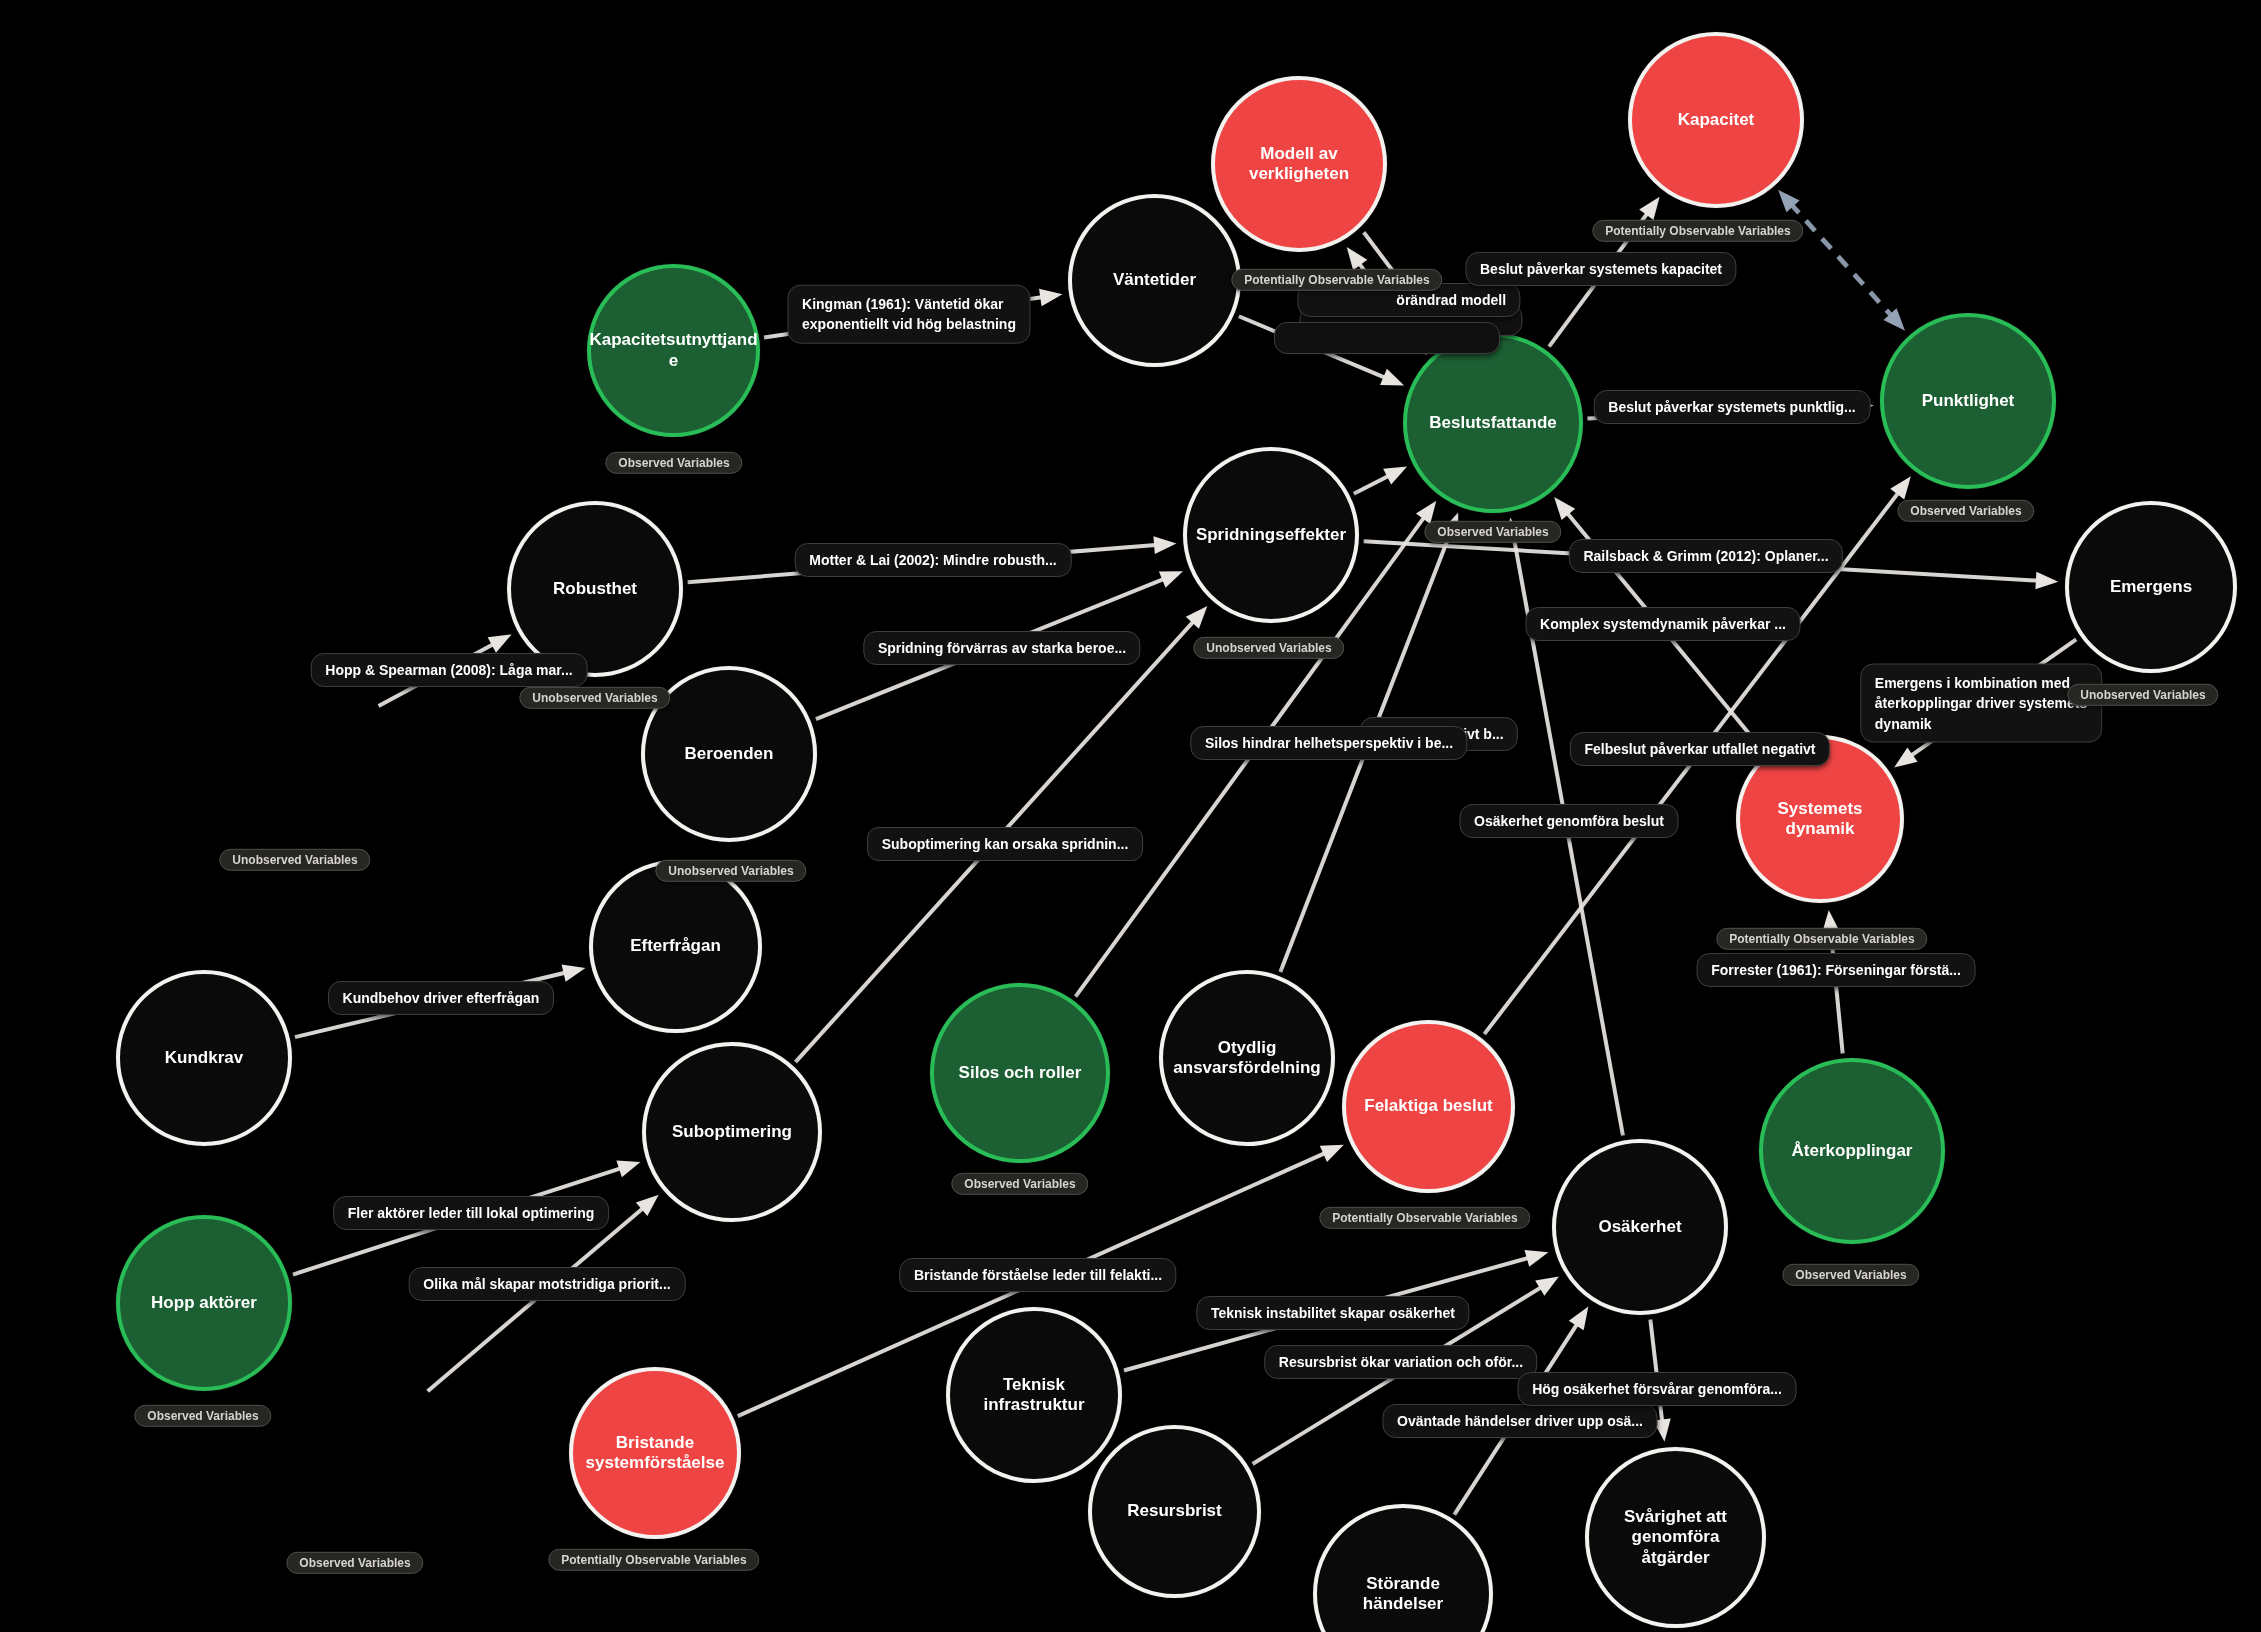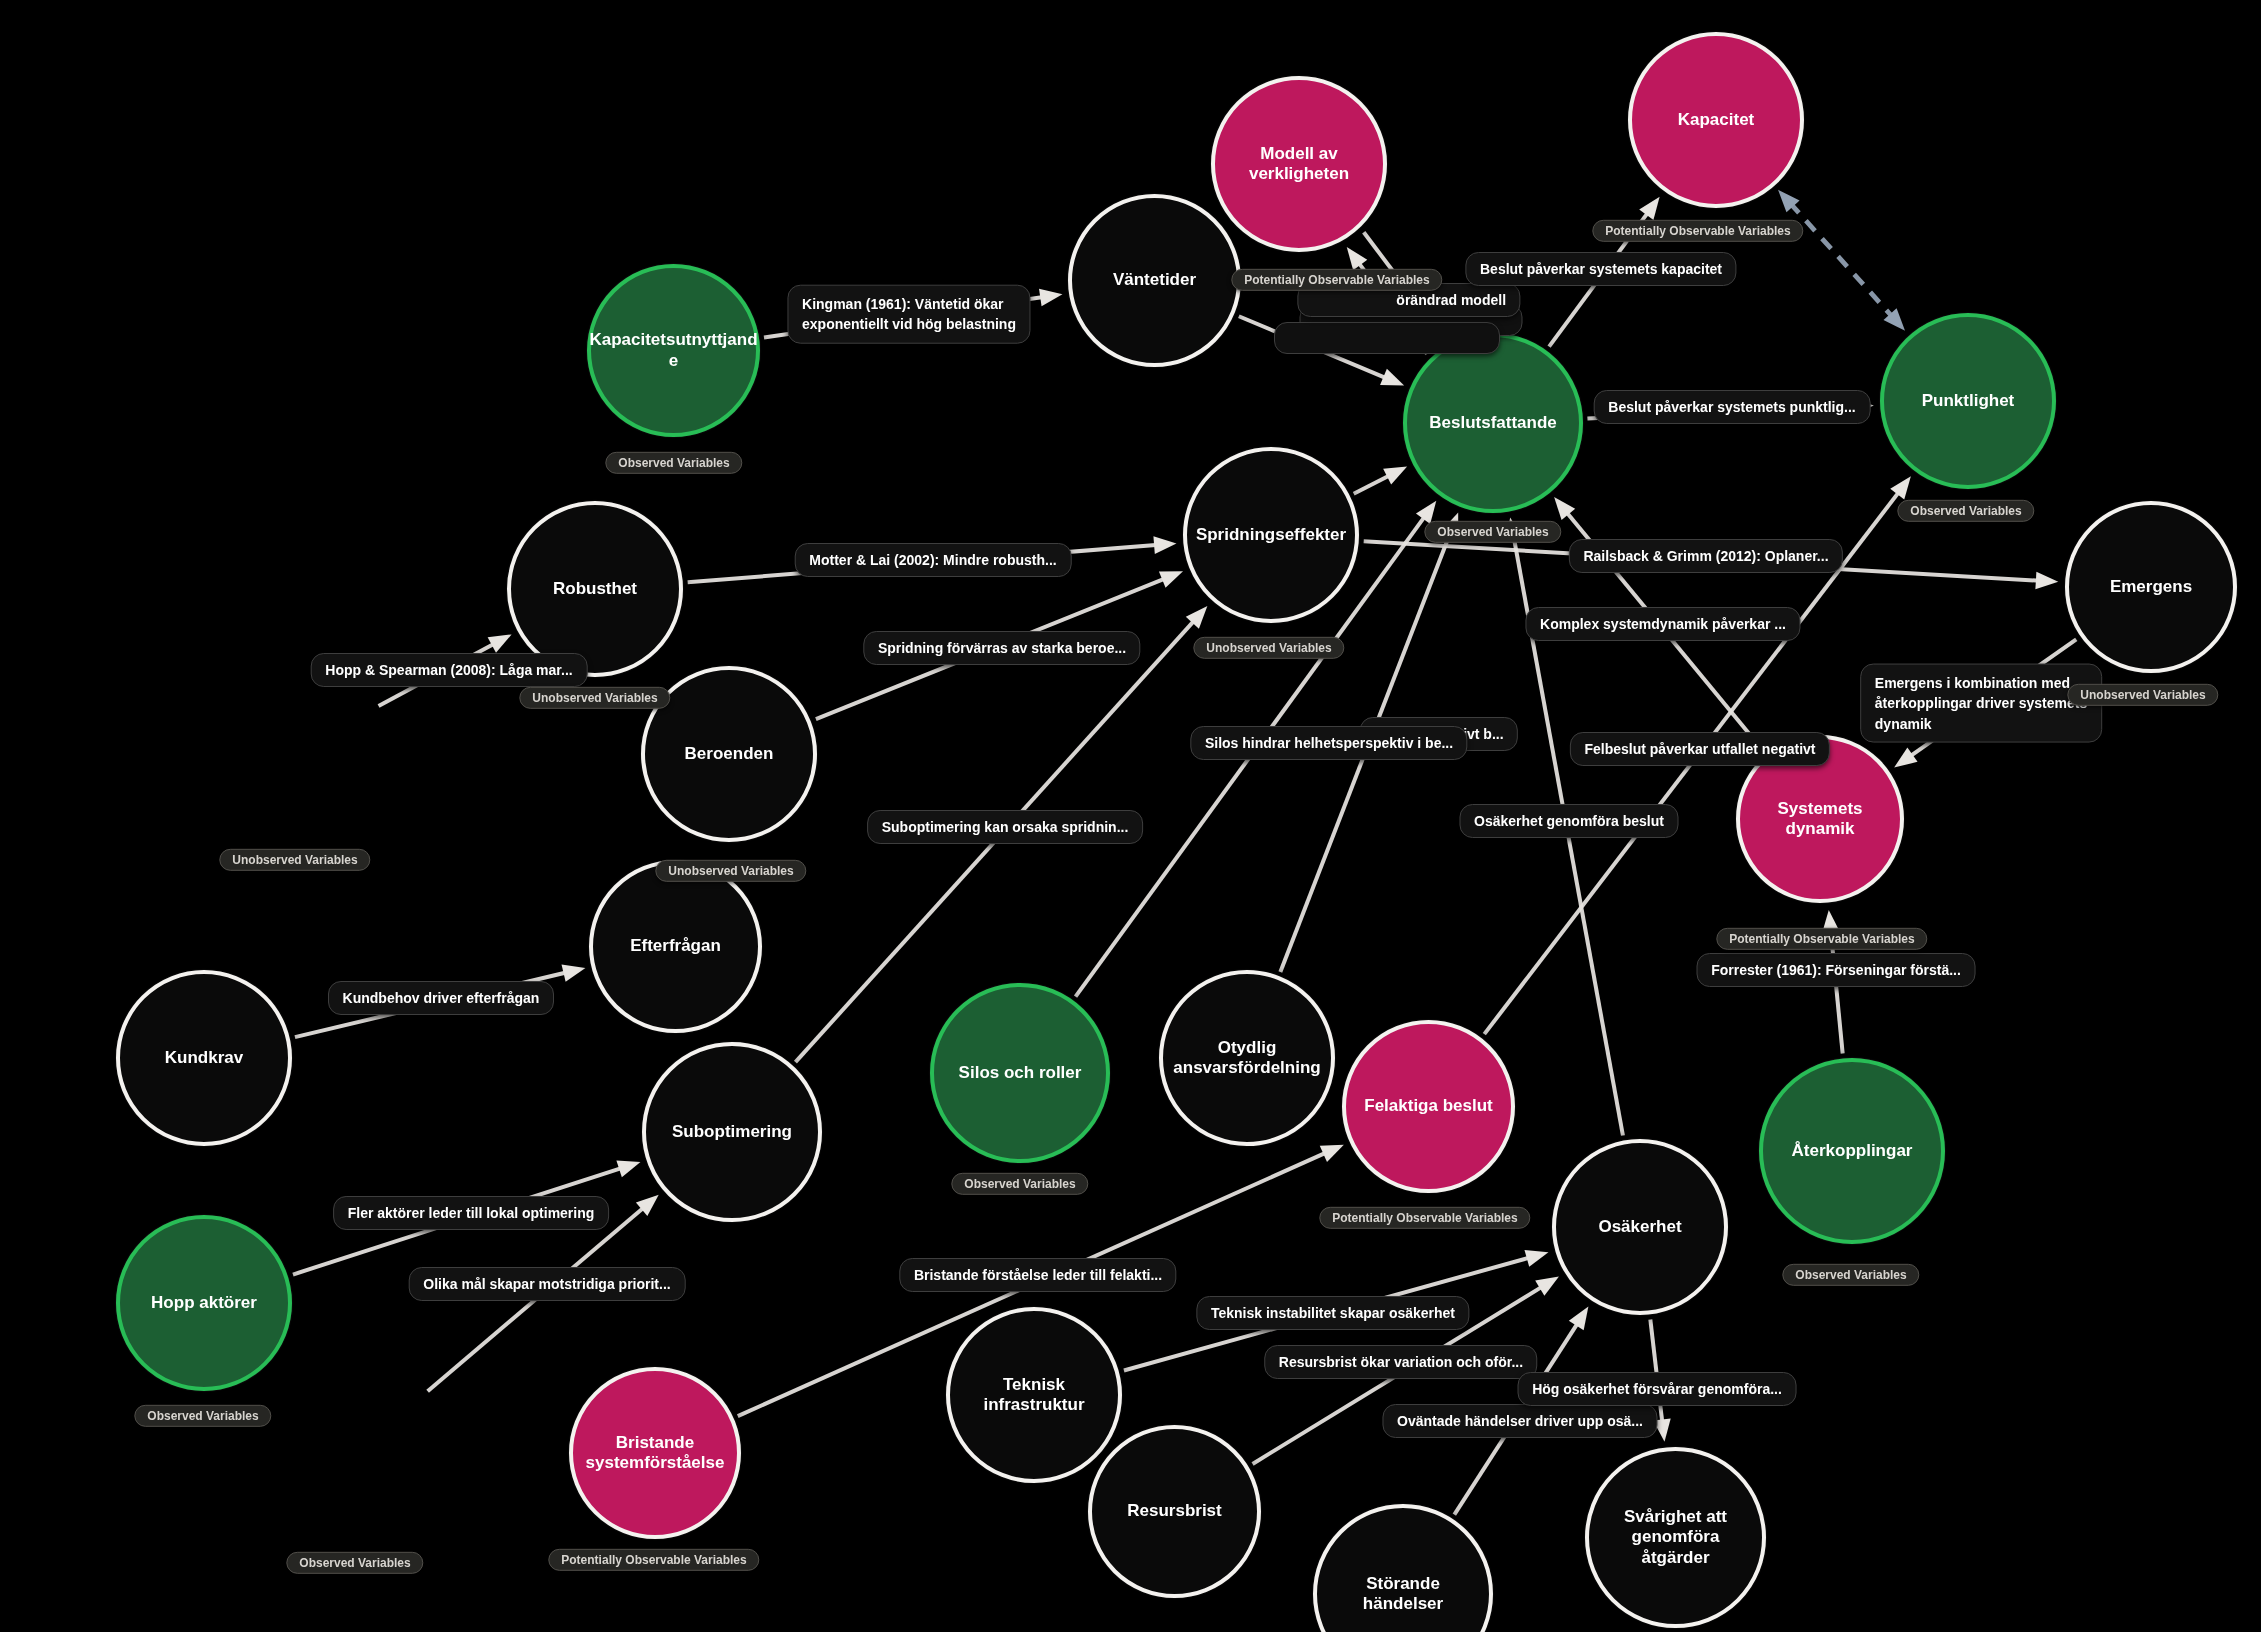--- a/index.html
+++ b/index.html
@@ -3,21 +3,21 @@
 <meta charset="utf-8">
 <style>
   html,body{margin:0;padding:0;background:#000;}
   #stage{position:relative;width:2261px;height:1633px;background:#000;overflow:hidden;
          font-family:"Liberation Sans", sans-serif;}
   #edge-layer{position:absolute;left:0;top:0;z-index:1;}
   .node{position:absolute;border-radius:50%;display:flex;align-items:center;justify-content:center;
         z-index:2;box-sizing:border-box;cursor:pointer;
         box-shadow:0 0 11.2px rgba(0,0,0,.85), 0 0 1.6px rgba(255,255,255,.25);}
   .node.t-unobserved{background:#0a0a0a;border:4px solid #f4f2ef;}
-  .node.t-potential{background:#be185d;border:4px solid #f4f2ef;}
+  .node.t-potential{background:#ef4444;border:4px solid #f4f2ef;}
   .node.t-observed{background:#1c5f33;border:4.8px solid #28bd56;}
   .node-label{color:#fff;font-weight:bold;font-size:17px;line-height:1.2;text-align:center;
         white-space:pre-line;padding:0 8px;}
   .pill{position:absolute;transform:translate(-50%,-50%);background:#121212;border:1.6px solid #3e3e3e;
         border-radius:13px;color:#fff;font-weight:bold;font-size:14px;padding:8px 13.6px;
         white-space:nowrap;z-index:5;box-shadow:0 2.4px 5.6px rgba(0,0,0,.6);cursor:pointer;}
   .pill.ml{white-space:pre-line;text-align:left;line-height:1.45;}
   .pill.behind{z-index:4;}
   .pill.stacktext{padding-left:98px;z-index:3;}
   .pill.obscured{z-index:3;height:32px;padding:0;box-sizing:border-box;background:#101010;}
@@ -95,21 +95,21 @@
     <div class="pill stacktext" style="left: 1409px; top: 300px;">örändrad modell</div>
     <div class="pill" style="left: 1601px; top: 269px;">Beslut påverkar systemets kapacitet</div>
     <div class="pill" style="left: 1732px; top: 407px;">Beslut påverkar systemets punktlig...</div>
     <div class="pill" style="left: 1706px; top: 556px;">Railsback &amp; Grimm (2012): Oplaner...</div>
     <div class="pill" style="left: 1663px; top: 624px;">Komplex systemdynamik påverkar ...</div>
     <div class="pill" style="left: 933px; top: 560px;">Motter &amp; Lai (2002): Mindre robusth...</div>
     <div class="pill" style="left: 1002px; top: 648px;">Spridning förvärras av starka beroe...</div>
     <div class="pill" style="left: 449px; top: 670px;">Hopp &amp; Spearman (2008): Låga mar...</div>
     <div class="pill behind" style="left: 1439px; top: 734px;">rsvårar effektivt b...</div>
     <div class="pill" style="left: 1329px; top: 743px;">Silos hindrar helhetsperspektiv i be...</div>
-    <div class="pill" style="left: 1005px; top: 827px;">Suboptimering kan orsaka spridnin...</div>
+    <div class="pill" style="left: 1005px; top: 844px; border-radius: 11px;">Suboptimering kan orsaka spridnin...</div>
     <div class="pill" style="left: 1700px; top: 749px;">Felbeslut påverkar utfallet negativt</div>
     <div class="pill" style="left: 1569px; top: 821px;">Osäkerhet genomföra beslut</div>
     <div class="pill ml" style="left: 1981px; top: 703px;">Emergens i kombination med
 återkopplingar driver systemets
 dynamik</div>
     <div class="pill" style="left: 1836px; top: 970px;">Forrester (1961): Förseningar förstä...</div>
     <div class="pill" style="left: 441px; top: 998px;">Kundbehov driver efterfrågan</div>
     <div class="pill" style="left: 471px; top: 1213px;">Fler aktörer leder till lokal optimering</div>
     <div class="pill" style="left: 547px; top: 1284px;">Olika mål skapar motstridiga priorit...</div>
     <div class="pill" style="left: 1038px; top: 1275px;">Bristande förståelse leder till felakti...</div>

